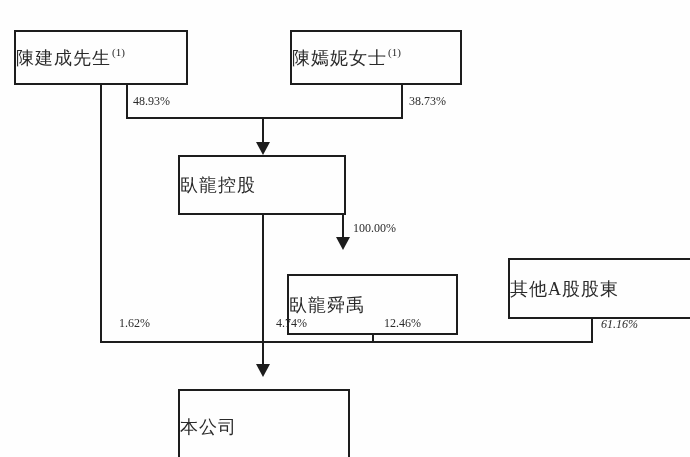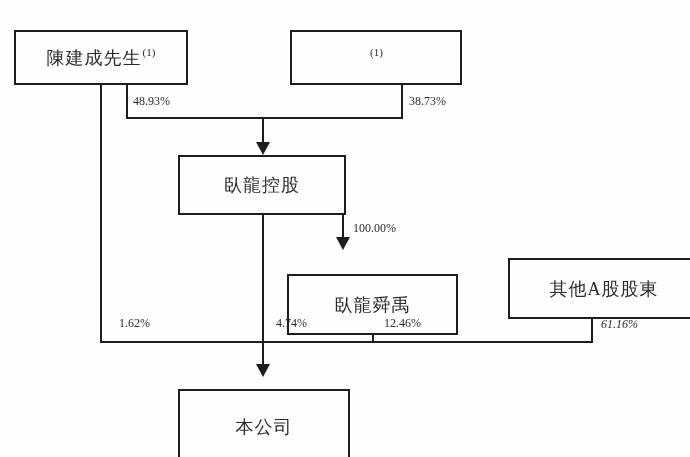--- a/index.html
+++ b/index.html
@@ -15,21 +15,20 @@
     overflow: hidden;
     color: #1d1d1d;
   }
   .node {
     position: absolute;
     box-sizing: border-box;
     border: 2px solid #1d1d1d;
     background: #fefefe;
     display: flex;
     align-items: center;
-    justify-content: center;
     font-size: 18px;
     letter-spacing: 1px;
     color: #2a2a2a;
     z-index: 2;
   }
   .node .sup {
     font-size: 11px;
     letter-spacing: 0;
     position: relative;
     top: -6px;
@@ -87,20 +86,21 @@
 </head>
 <body>
 
 <div class="canvas">
 
   <div class="node" id="n-chen-jiancheng">
     <span>陳建成先生</span>
       <span class="sup">(1)</span>
   </div>
   <div class="node" id="n-chen-yanni">
+    <span>陳嫣妮女士</span>
       <span class="sup">(1)</span>
   </div>
   <div class="node" id="n-wolong-holdings">
     <span>臥龍控股</span>
   </div>
   <div class="node" id="n-wolong-shunyu">
     <span>臥龍舜禹</span>
   </div>
   <div class="node" id="n-other-a">
     <span>其他A股股東</span>

